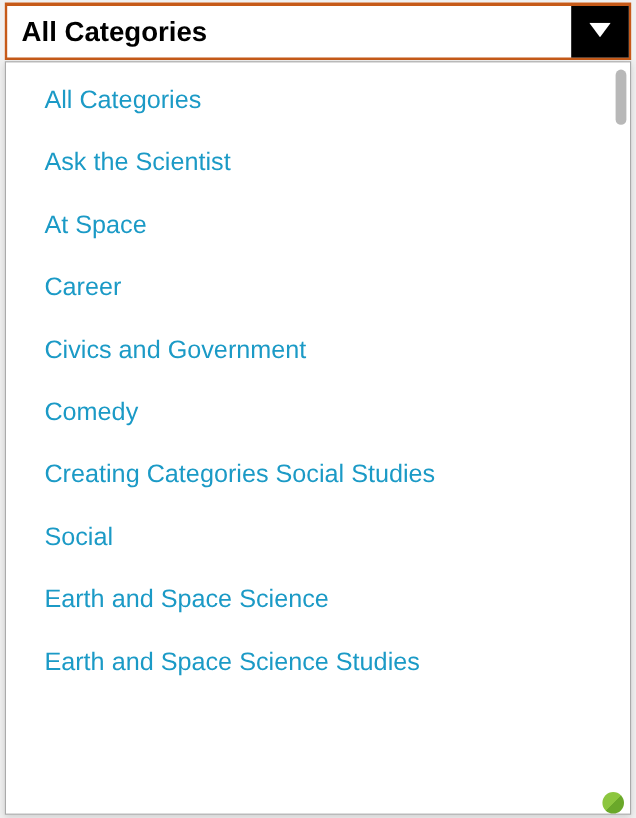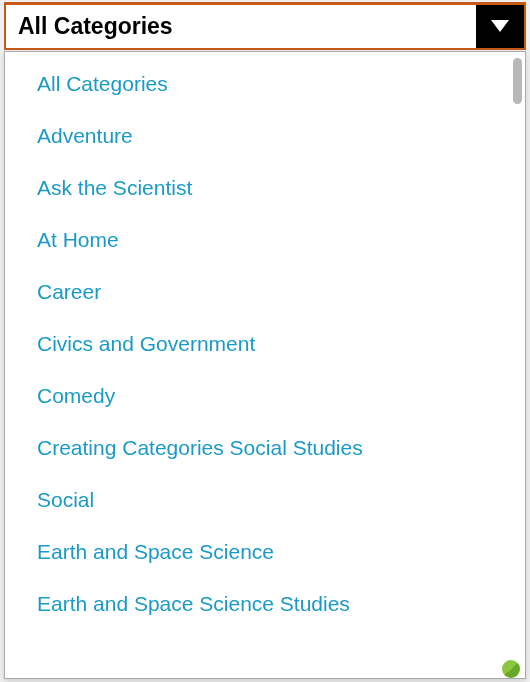--- a/index.html
+++ b/index.html
@@ -119,23 +119,22 @@
             <polygon points="0,0 18,0 9,12" fill="#fff"></polygon>
           </svg>
       </span>
     </div>
   </div>
 </div>
 
 <div class="dropdown-panel">
   <div class="dropdown-list">
     <div class="dropdown-item">All Categories</div>
-    <div class="dropdown-item">Adventure</div>
     <div class="dropdown-item">Ask the Scientist</div>
-    <div class="dropdown-item">At Home</div>
+    <div class="dropdown-item">At Space</div>
     <div class="dropdown-item">Career</div>
     <div class="dropdown-item">Civics and Government</div>
     <div class="dropdown-item">Comedy</div>
     <div class="dropdown-item">Creating Categories Social Studies</div>
     <div class="dropdown-item">Social</div>
     <div class="dropdown-item">Earth and Space Science</div>
     <div class="dropdown-item">Earth and Space Science Studies</div>
   </div>
   <div class="scrollbar-track">
     <div class="scrollbar-thumb"></div>

